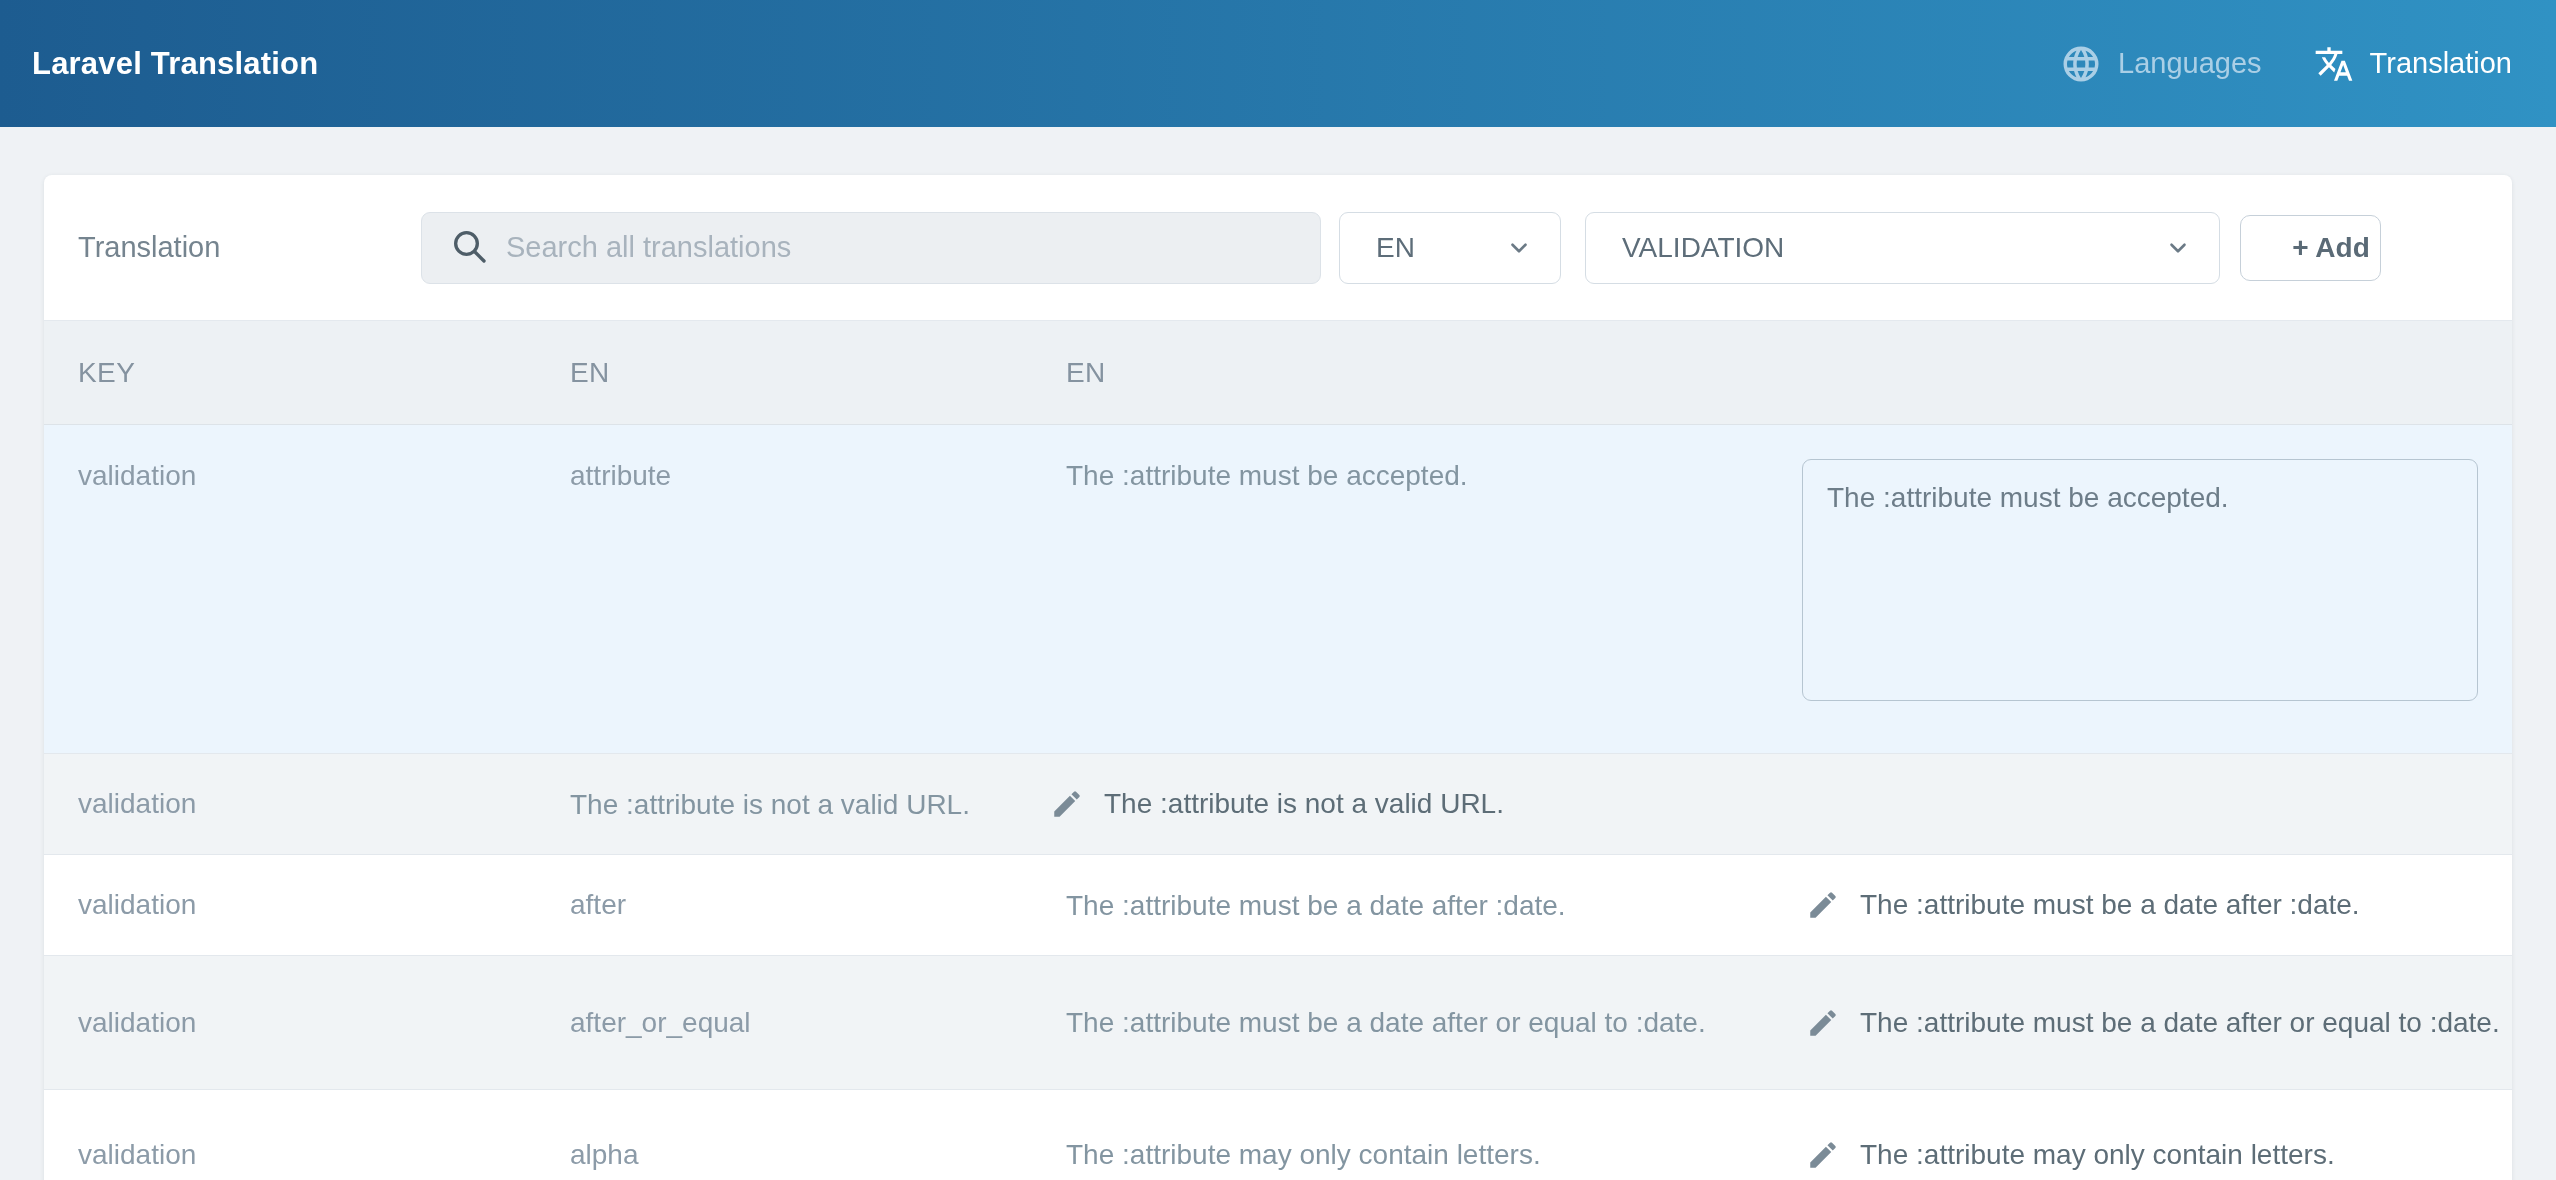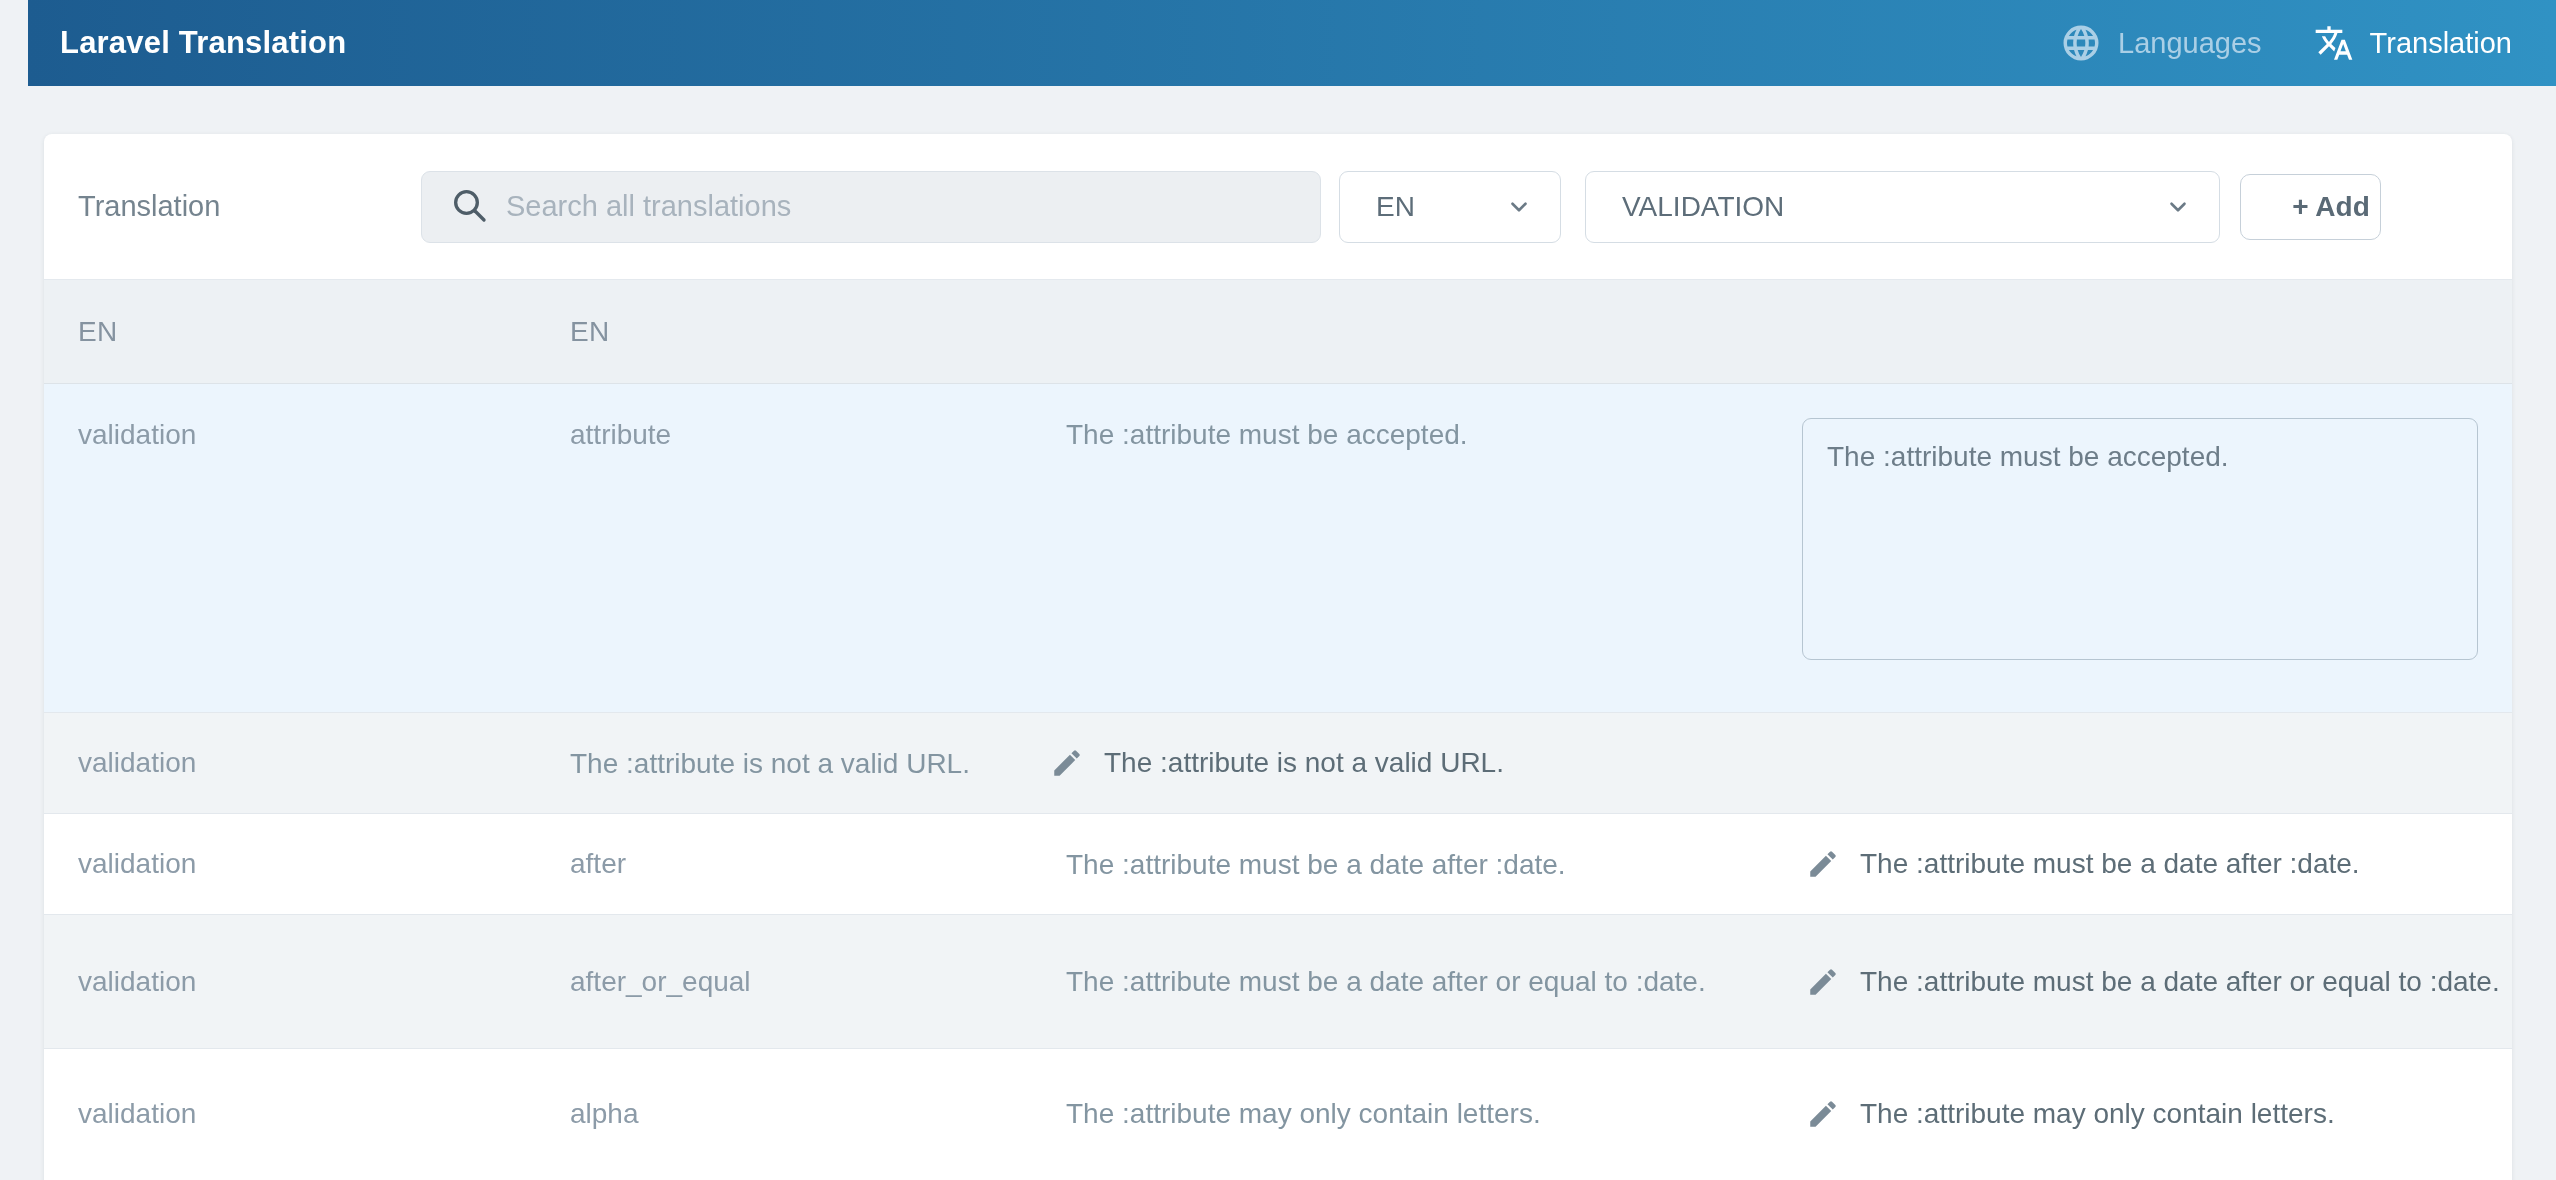--- a/index.html
+++ b/index.html
@@ -4,25 +4,24 @@
 <style>
   * { margin:0; padding:0; box-sizing:border-box; }
   html,body { width:2556px; height:1180px; overflow:hidden; }
   body {
     font-family:"Liberation Sans", sans-serif;
     background: var(--page-bg, #eff2f5);
   }
 
   
   .navbar {
-    height:86px;
+    height:127px;
     background: linear-gradient(to right, var(--navbar-start,#1d5c90), var(--navbar-end,#3092c4));
     display:flex; align-items:center;
     padding:0 44px 0 32px;
-    margin-left:28px;
   }
   .brand { color:#ffffff; font-size:31px; font-weight:bold; letter-spacing:0.2px; }
   .nav-links { margin-left:auto; display:flex; align-items:center; }
   .nav-link { display:flex; align-items:center; gap:16px; font-size:29px; text-decoration:none; cursor:pointer; }
   .nav-link.inactive { color:#aacfe6; }
   .nav-link.active { color:#ffffff; }
   .nav-link + .nav-link { margin-left:52px; }
   .nav-icon svg { display:block; }
 
   
@@ -158,20 +157,21 @@
       <span class="chev">
         <svg width="26" height="26" viewBox="0 0 24 24" fill="none" stroke="currentColor" stroke-width="2.4" stroke-linecap="round" stroke-linejoin="round">
             <polyline points="6 9 12 15 18 9"></polyline>
           </svg>
       </span>
     </div>
     <button class="add-btn">+ Add</button>
   </div>
 
   <div class="thead">
+    <div class="cell">KEY</div>
     <div class="cell">EN</div>
     <div class="cell">EN</div>
   </div>
 
   <div id="table-body">
       <div class="trow r-accepted editing">
     <div class="cell c-group">validation</div>
     <div class="cell c-key">attribute</div>
     <div class="cell c-source">The :attribute must be accepted.</div>
     <div class="cell c-trans">

